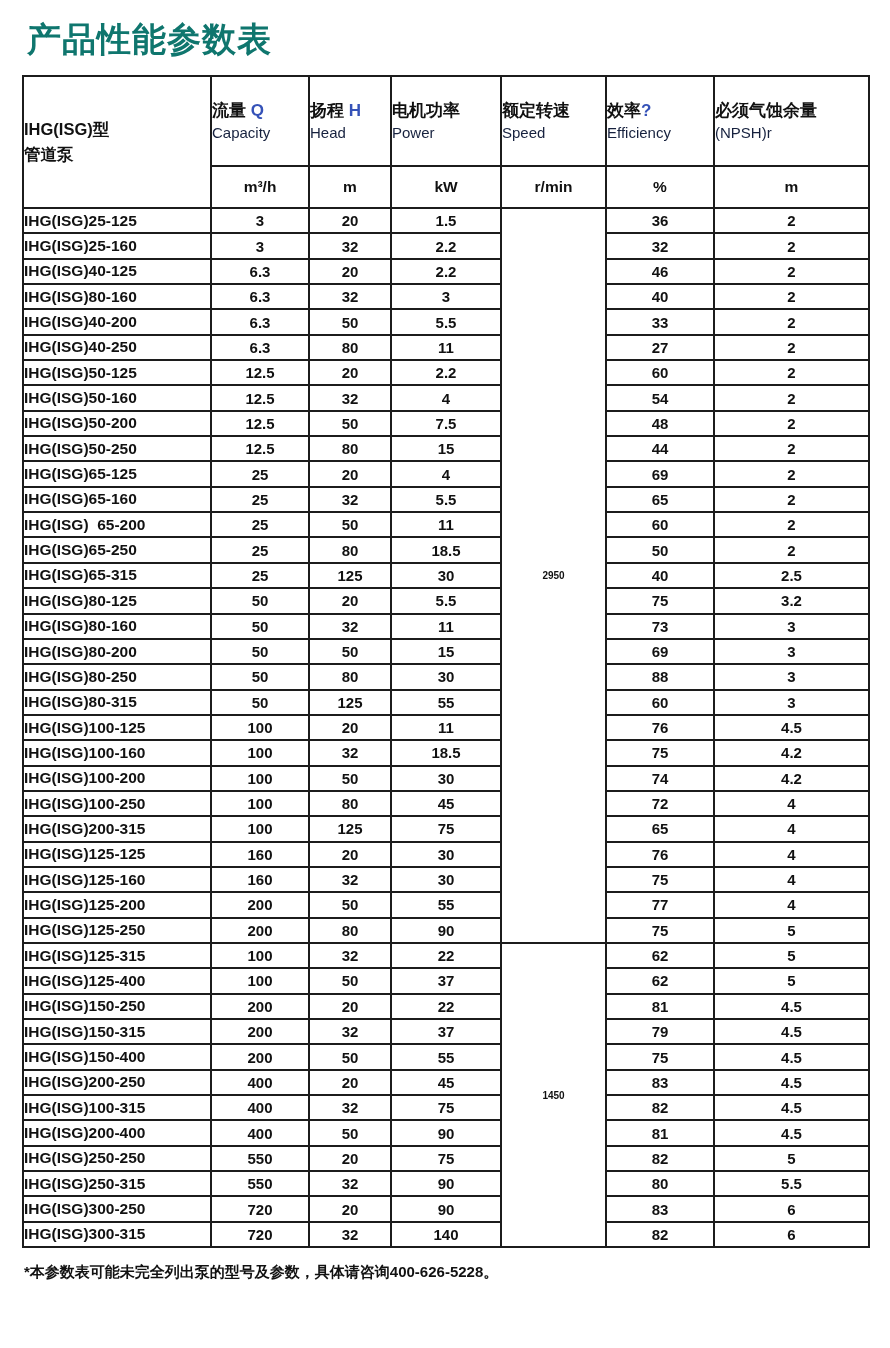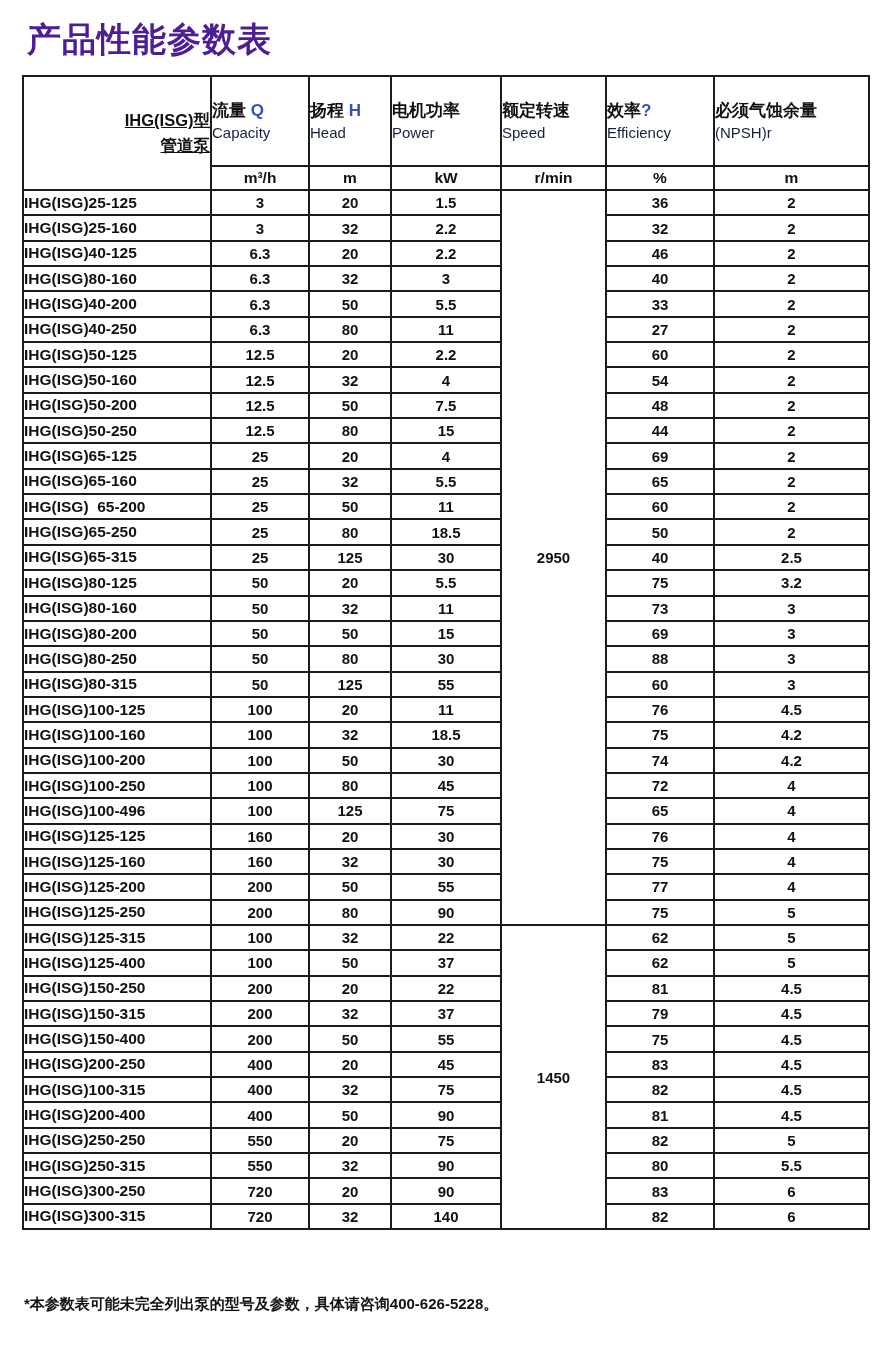--- a/index.html
+++ b/index.html
@@ -15,66 +15,66 @@
     background: #ffffff;
     position: relative;
   }
   .page-title {
     position: absolute;
     left: 27px;
     top: 17px;
     font-size: 34px;
     font-weight: 900;
     letter-spacing: 1px;
-    color: #4c1d95;
+    color: #0f766e;
   }
   table.spec-table {
     position: absolute;
     left: 22px;
     top: 75px;
     border-collapse: collapse;
     table-layout: fixed;
     width: 846px;
     font-weight: bold;
   }
   table.spec-table td, table.spec-table th {
     border: 2px solid #1c1c1c;
     padding: 0;
     background: #ffffff;
   }
   .hdr-cell { text-align: left; vertical-align: middle; height: 90px; }
   .hdr-zh { font-size: 17px; line-height: 1.35; color: #111; }
   .hdr-sym { color: #3552b8; }
   .hdr-en { font-size: 15px; line-height: 1.3; color: #16213e; font-weight: normal; }
   .model-hdr {
-    text-align: right; vertical-align: middle;
-    font-size: 16.5px; line-height: 1.5; text-decoration: underline;
+    text-align: left; vertical-align: middle;
+    font-size: 16.5px; line-height: 1.5;
   }
   .unit-cell {
-    height: 24px; text-align: center; vertical-align: middle;
+    height: 42px; text-align: center; vertical-align: middle;
     font-size: 15.5px;
     border-radius: 6px;
   }
   tr.data-row { height: 25.35px; }
   td.model-cell {
     text-align: left; padding-left: 12px;
     font-size: 15.5px; white-space: pre;
   }
   td.num-cell { text-align: center; font-size: 15px; }
-  td.speed-cell { text-align: center; vertical-align: middle; font-size: 15px; }
+  td.speed-cell { text-align: center; vertical-align: middle; font-size: 10px; }
   .footnotes {
     position: absolute;
     left: 24px;
     top: 1258px;
     font-size: 15px;
     line-height: 1.8;
     font-weight: bold;
     color: #111;
   }
-  .footnote { white-space: nowrap; margin-top: 32px; }
+  .footnote { white-space: nowrap; }
 </style>
 </head>
 <body>
 
 <div class="page">
 
   <div class="page-title">产品性能参数表</div>
 
   <table class="spec-table">
     <colgroup>
@@ -314,21 +314,21 @@
         </tr>
         <tr class="data-row">
           <td class="model-cell">IHG(ISG)100-250</td>
           <td class="num-cell">100</td>
           <td class="num-cell">80</td>
           <td class="num-cell">45</td>
           <td class="num-cell">72</td>
           <td class="num-cell">4</td>
         </tr>
         <tr class="data-row">
-          <td class="model-cell">IHG(ISG)100-496</td>
+          <td class="model-cell">IHG(ISG)200-315</td>
           <td class="num-cell">100</td>
           <td class="num-cell">125</td>
           <td class="num-cell">75</td>
           <td class="num-cell">65</td>
           <td class="num-cell">4</td>
         </tr>
         <tr class="data-row">
           <td class="model-cell">IHG(ISG)125-125</td>
           <td class="num-cell">160</td>
           <td class="num-cell">20</td>

